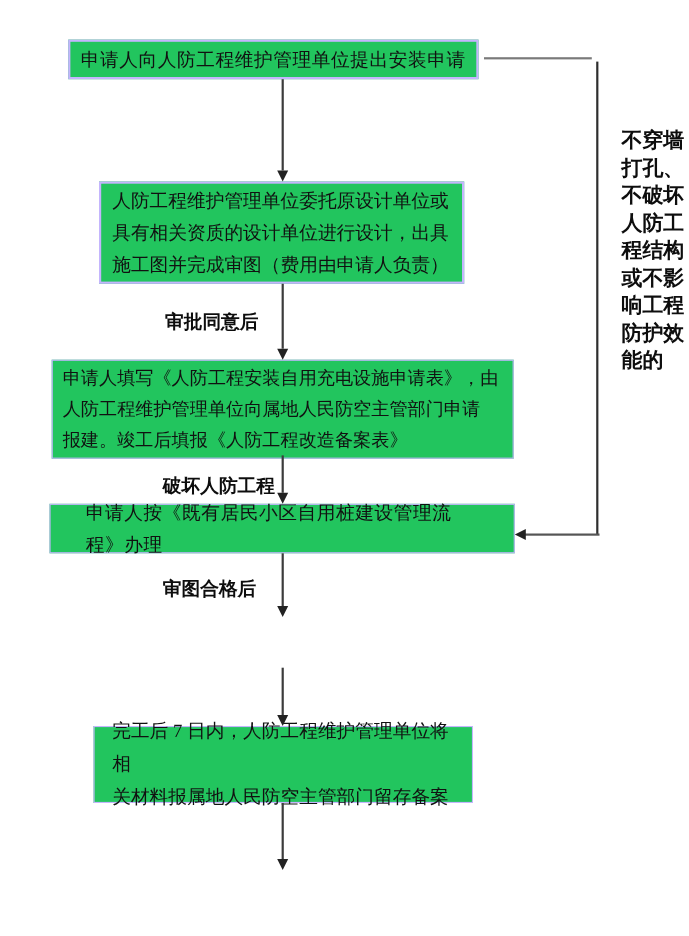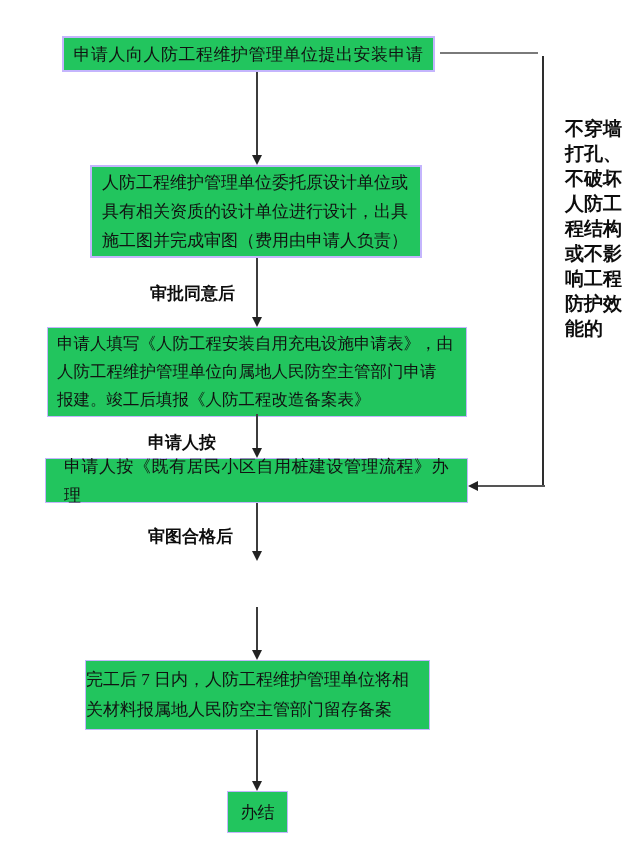--- a/index.html
+++ b/index.html
@@ -48,23 +48,23 @@
     position: absolute;
     width: 0; height: 0;
     border-top: 5px solid transparent;
     border-bottom: 5px solid transparent;
     border-right: 10px solid #222222;
   }
   
   .n1 { left: 62px;  top: 36px;  width: 373px; height: 36px; letter-spacing: 0.5px; }
   .n2 { left: 90px;  top: 165px; width: 332px; height: 93px; padding: 0 10px; }
   .n3 { left: 47px;  top: 327px; width: 420px; height: 90px; padding: 0 9px; font-size: 16.5px; line-height: 28px; }
-  .n4 { left: 45px;  top: 458px; width: 423px; height: 45px; padding: 0 18px; letter-spacing: 0.5px; }
+  .n4 { left: 45px;  top: 458px; width: 423px; height: 45px; padding: 0 32px; letter-spacing: 0.5px; }
   .n5 { left: 90px;  top: 561px; width: 335px; height: 46px; letter-spacing: 0.5px; }
-  .n6 { left: 85px;  top: 660px; width: 345px; height: 70px; padding: 0 0; line-height: 30px; }
+  .n6 { left: 85px;  top: 660px; width: 345px; height: 70px; padding: 0 16px; line-height: 30px; }
   .n7 { left: 227px; top: 791px; width: 61px;  height: 42px; }
   
   .lbl-left  { left: 8px;   top: 98px;  width: 240px; }
   .lbl-a     { left: 150px; top: 280px; }
   .lbl-b     { left: 148px; top: 429px; }
   .lbl-c     { left: 148px; top: 523px; }
   .lbl-right { left: 565px; top: 116px; width: 64px; font-size: 19px; line-height: 25px; }
 </style>
 </head>
 <body>
@@ -80,26 +80,25 @@
   <div class="node n3 thin">申请人填写《人防工程安装自用充电设施申请表》，由
 人防工程维护管理单位向属地人民防空主管部门申请
 报建。竣工后填报《人防工程改造备案表》</div>
 
   <div class="node n4 thin">申请人按《既有居民小区自用桩建设管理流程》办理</div>
 
 
   <div class="node n6 thin">完工后 7 日内，人防工程维护管理单位将相
 关材料报属地人民防空主管部门留存备案</div>
 
-  <div class="node n7 thin center">办结</div>
 
 
   <div class="lbl lbl-a">审批同意后</div>
 
-  <div class="lbl lbl-b">申请人按</div>
+  <div class="lbl lbl-b">破坏人防工程</div>
 
   <div class="lbl lbl-c">审图合格后</div>
 
   <div class="lbl lbl-right">不穿墙
 打孔、
 不破坏
 人防工
 程结构
 或不影
 响工程

